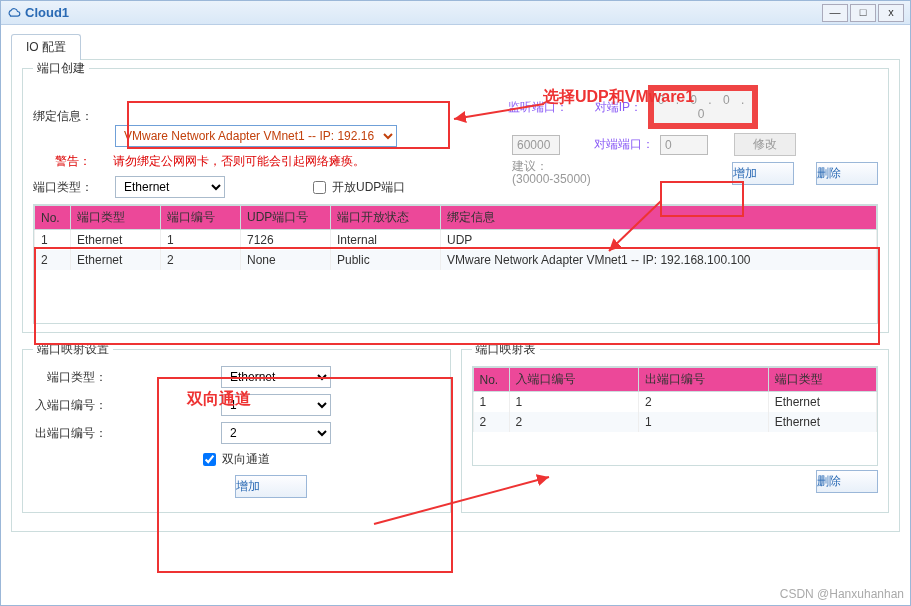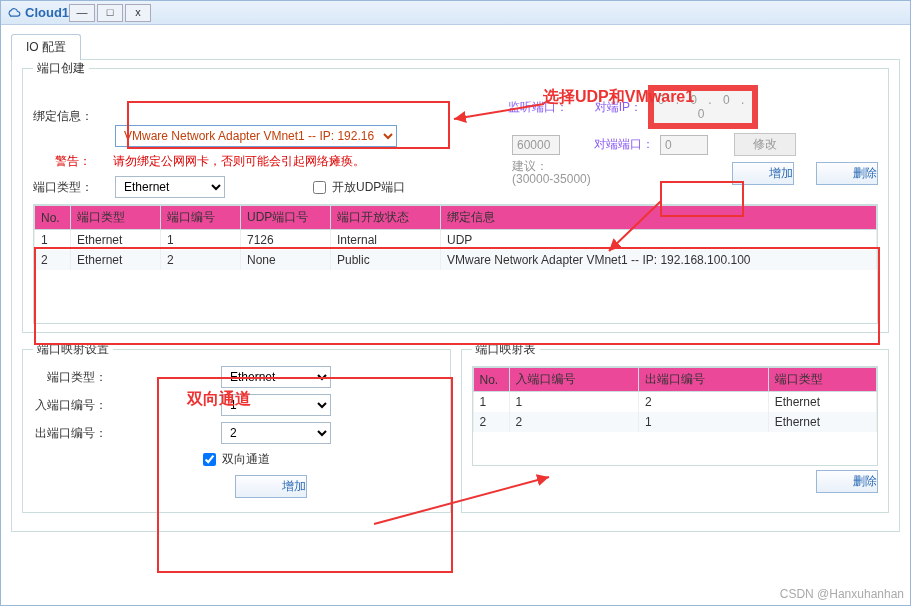--- a/index.html
+++ b/index.html
@@ -1,37 +1,37 @@
 <!DOCTYPE html>
 <html><head>
 <meta charset="utf-8">
 <style>
   * { box-sizing: border-box; }
   body { margin: 0; font-family: "Microsoft YaHei", Arial, sans-serif; font-size: 12px; background: #f0f0f0; color: #333; }
   .window { width: 911px; height: 606px; background: #fff; border: 1px solid #9bb7d8; position: relative; overflow: hidden; }
-  .titlebar { height: 24px; background: linear-gradient(#eaf2fb,#d9e8f7); border-bottom: 1px solid #b9cee6; display: flex; align-items: center; padding: 0 6px; }
+  .titlebar { height: 24px; background: linear-gradient(#eaf2fb,#d9e8f7); border-bottom: 1px solid #b9cee6; display: flex; align-items: center; padding: 0 6px; justify-content: space-between; }
   .titlebar .title { color: #2a6ab4; font-weight: bold; font-size: 13px; display: flex; align-items: center; gap: 4px; }
   .titlebar .icon-cloud { width: 14px; height: 14px; display: inline-block; }
   .win-btns { display: flex; gap: 2px; }
   .win-btn { width: 26px; height: 18px; border: 1px solid #aab; background: #eef3fa; text-align: center; font-size: 11px; line-height: 14px; cursor: pointer; }
   .client { padding: 8px 10px 10px 10px; position: relative; }
   .tab { display: inline-block; padding: 4px 14px; border: 1px solid #bcd; border-bottom: none; background: #fff; border-radius: 3px 3px 0 0; cursor: pointer; position: relative; top: 1px; }
   .tabpane { border: 1px solid #cdd; padding: 0 10px 10px 10px; background: #fff; }
 
   fieldset { border: 1px solid #cdd; margin: 0 0 8px 0; padding: 8px 10px; }
   fieldset > legend { padding: 0 4px; color: #333; }
 
   .row { display: flex; align-items: center; gap: 22px; margin-bottom: 6px; }
   .lbl { min-width: 58px; text-align: right; }
   select, input[type=text] { border: 1px solid #abc; padding: 2px 4px; font-family: inherit; font-size: 12px; background: #fff; }
   .select-wide { width: 282px; color: #c2410c; border-color: #6fa0d8; margin-top: 40px; }
   .warn-lbl { color: #d00; min-width: 58px; text-align: right; }
   .warn-txt { color: #d00; }
   .chk { display: flex; align-items: center; gap: 3px; }
-  .btn { border: 1px solid #9bb7d8; background: linear-gradient(#fdfdff,#e8f0f9); padding: 2px 0; width: 62px; text-align: right; cursor: pointer; color: #2a6ab4; }
+  .btn { border: 1px solid #9bb7d8; background: linear-gradient(#fdfdff,#e8f0f9); padding: 2px 0; width: 62px; text-align: left; cursor: pointer; color: #2a6ab4; }
   .btn.wide { width: 72px; }
 
   .top-right { position: absolute; right: 0; top: 0; width: 370px; }
   .tr-row { display: flex; align-items: center; gap: 6px; margin-bottom: 4px; }
   .gray { color: #999; }
   .gray-lbl { color: #8b5cf6; min-width: 50px; text-align: right; }
   .ipbox { border: 6px solid #ef4444; background: #f4f4f4; color: #999; width: 110px; text-align: center; padding: 2px 0; letter-spacing: 4px; }
   .numbox { border: 1px solid #bbb; background: #f4f4f4; color: #999; width: 48px; padding: 2px 4px; }
   .disabled-btn { border: 1px solid #c5c5c5; background: #eee; color: #999; width: 62px; text-align: center; padding: 2px 0; }
 

